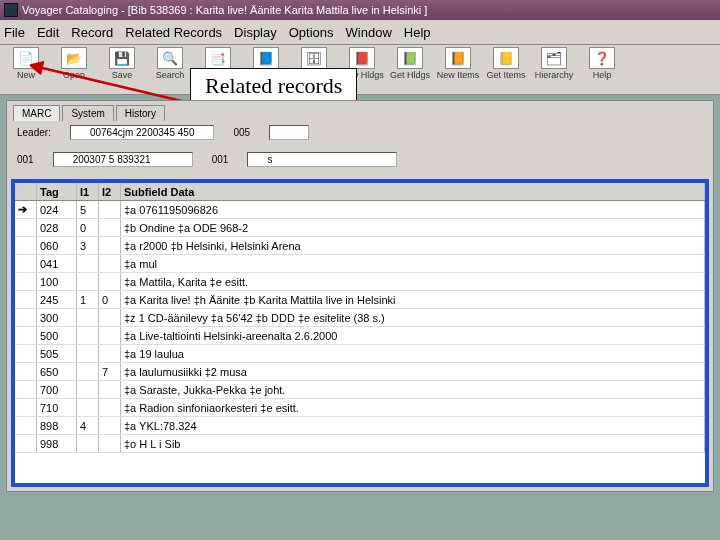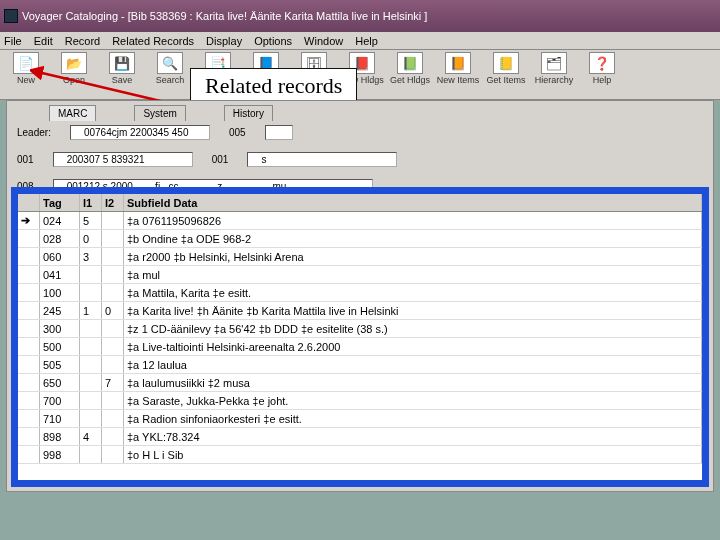--- a/index.html
+++ b/index.html
@@ -1,45 +1,45 @@
 <!DOCTYPE html>
 <html><head>
 <meta charset="utf-8">
 <style>
   * { box-sizing:border-box; margin:0; padding:0; font-family:Tahoma,Arial,sans-serif; }
   body { width:720px; height:540px; background:#8fa8a1; overflow:hidden; }
-  .titlebar { height:32px; background:linear-gradient(#8a5a7a,#6a4060); color:#fff; font-size:11px;
+  .titlebar { height:20px; background:linear-gradient(#8a5a7a,#6a4060); color:#fff; font-size:11px;
               display:flex; align-items:center; padding:0 4px; }
   .titlebar .ico { width:14px; height:14px; background:#234; border:1px solid #012; margin-right:4px;}
-  .menubar { height:18px; background:#d6d3ce; font-size:11px; display:flex; align-items:center;
+  .menubar { height:25px; background:#d6d3ce; font-size:13px; display:flex; align-items:center;
              padding:0 4px; gap:12px; border-bottom:1px solid #888;}
   .menubar span { cursor:default; }
   .toolbar { background:#d6d3ce; padding:2px 4px 4px 4px; display:flex; gap:4px;
              border-bottom:1px solid #888; position:relative;}
   .tbtn { width:44px; display:flex; flex-direction:column; align-items:center; font-size:9px;
           color:#333; cursor:pointer;}
   .tbtn .ic { width:26px; height:22px; background:#fff; border:1px solid #888; margin-bottom:1px;
               display:flex; align-items:center; justify-content:center; font-size:13px;}
   .arrow-overlay { position:absolute; left:30px; top:8px; pointer-events:none; }
   .callout { position:absolute; background:#fff; border:1px solid #111; font-family:"Times New Roman",serif;
              padding:4px 14px; color:#000; }
   #callout1 { left:190px; top:68px; font-size:22px; }
   #callout2 { left:425px; top:108px; font-size:22px; text-align:center; width:260px; line-height:1.2;}
   .work { position:absolute; left:6px; right:6px; top:100px; bottom:48px; background:#d6d3ce;
           border:1px solid #888; padding:4px 6px; }
   .tabs { display:flex; gap:2px; font-size:10px; margin-bottom:4px;}
-  .tab  { padding:2px 8px; background:#d6d3ce; border:1px solid #888; border-bottom:none;margin-left:36px;}
+  .tab  { padding:2px 8px; background:#d6d3ce; border:1px solid #888; border-bottom:none;}
   .tab.active { background:#e8e8e8; }
   .fixedfields { font-size:10px; color:#000; display:flex; flex-wrap:wrap; gap:6px 19px;
                  align-items:center; margin-bottom:6px; padding-left:4px;}
-  .ffbox { background:#fff; border:1px inset #aaa; padding:1px 13px; min-width:20px; height:15px;
+  .ffbox { background:#fff; border:1px inset #aaa; padding:1px 19px; min-width:20px; height:15px;
            font-size:10px; display:inline-block;}
   .ffbox.wide{min-width:140px;}
   .grid { position:absolute; left:4px; right:4px; top:78px; bottom:4px; background:#fff;
-          border:7px solid #1d4ed8; overflow:hidden; font-size:11px;margin-top:8px;}
+          border:4px solid #1d4ed8; overflow:hidden; font-size:11px;}
   .ghead { display:flex; background:#d6d3ce; border-bottom:1px solid #888; height:18px; font-weight:bold;}
   .ghead div,.grow div{ border-right:1px solid #bbb; padding:1px 3px; display:flex; align-items:center;}
   .c-sel{width:22px;} .c-tag{width:40px;} .c-i{width:22px;} .c-sf{flex:1;}
   .grow { display:flex; height:18px; border-bottom:1px solid #ddd;}
   .selmark{ color:#000; font-weight:bold; }
   .footer { position:absolute; left:0; right:0; bottom:0; height:42px; background:#8fa8a1;}
 </style>
 </head>
 <body>
 
@@ -210,21 +210,21 @@
           <div class="c-tag">500</div>
           <div class="c-i"></div>
           <div class="c-i"></div>
           <div class="c-sf">‡a Live-taltiointi Helsinki-areenalta 2.6.2000</div>
         </div>
         <div class="grow">
           <div class="c-sel selmark"></div>
           <div class="c-tag">505</div>
           <div class="c-i"></div>
           <div class="c-i"></div>
-          <div class="c-sf">‡a 12 laulua</div>
+          <div class="c-sf">‡a 19 laulua</div>
         </div>
         <div class="grow">
           <div class="c-sel selmark"></div>
           <div class="c-tag">650</div>
           <div class="c-i"></div>
           <div class="c-i">7</div>
           <div class="c-sf">‡a laulumusiikki ‡2 musa</div>
         </div>
         <div class="grow">
           <div class="c-sel selmark"></div>

